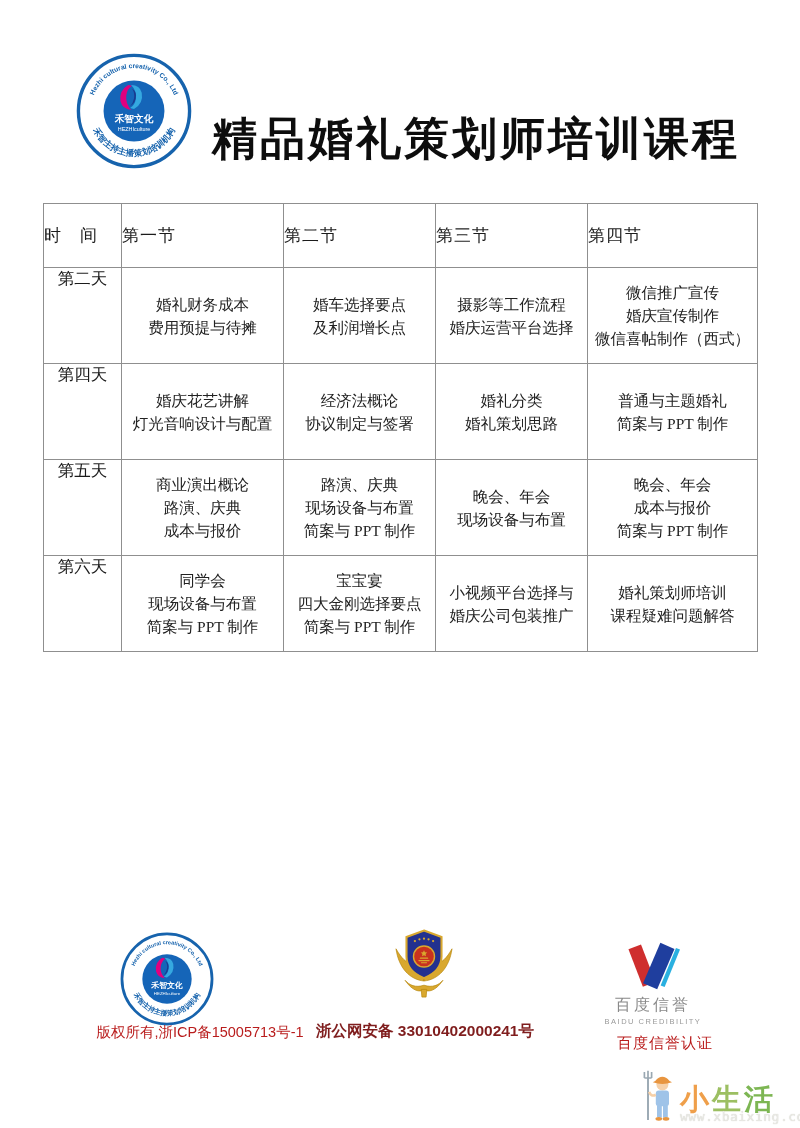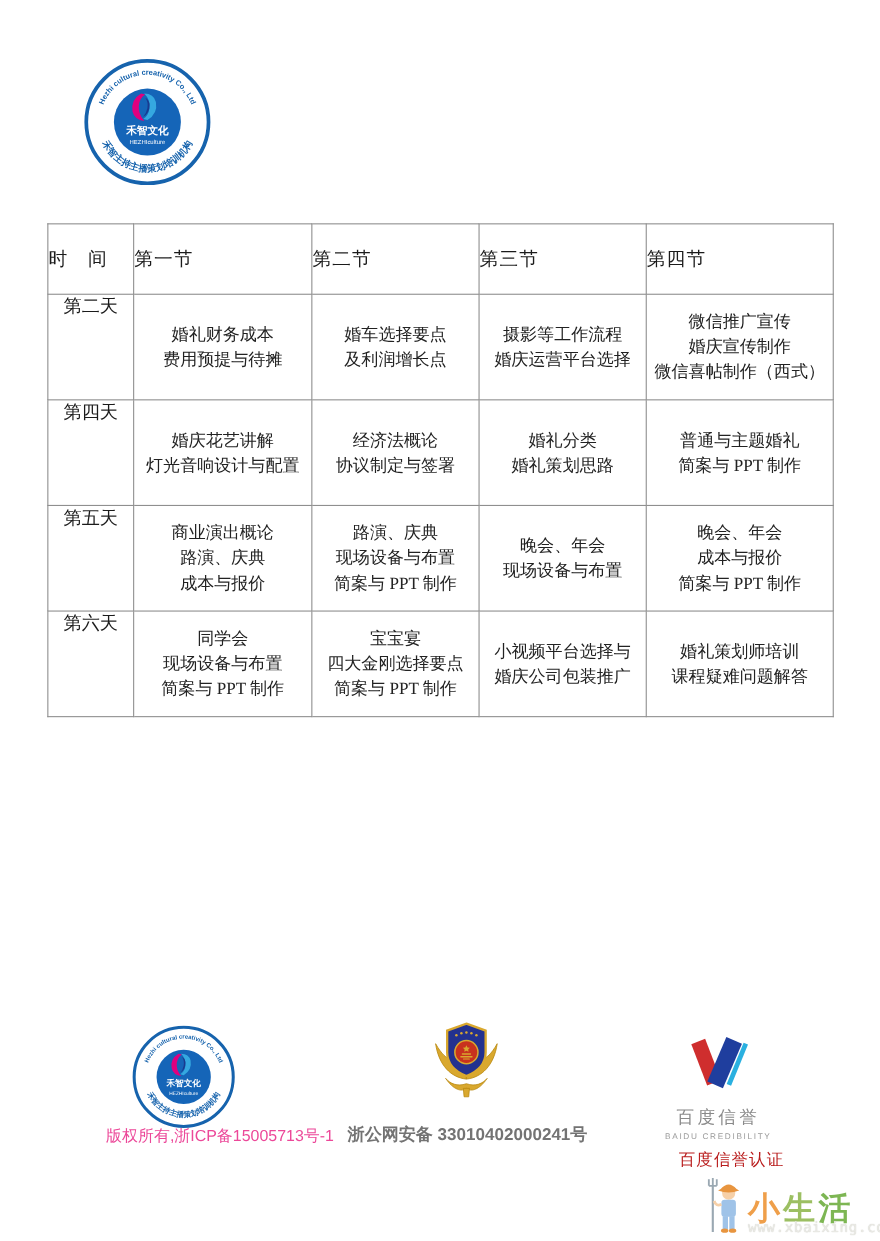--- a/index.html
+++ b/index.html
@@ -18,28 +18,28 @@
   table.course th,table.course td{border:1px solid var(--table_border);padding:0;}
   table.course th{height:63px;font-weight:400;font-size:17px;color:#1b1b1b;text-align:left;vertical-align:middle;letter-spacing:1px;}
   table.course td{height:95px;}
   td.day{font-size:16.5px;color:#1b1b1b;text-align:center;vertical-align:top;padding-top:26px;}
   td.cell{font-size:15.5px;color:#222;text-align:center;vertical-align:middle;
           line-height:23px;white-space:pre-line;}
 
   
   .logo-small{position:absolute;left:120px;top:932px;width:94px;height:94px;}
   .icp-text{position:absolute;left:55px;top:1023px;width:290px;text-align:center;
-      font-family:"Liberation Sans",sans-serif;font-size:14.5px;color:#ec4899;}
+      font-family:"Liberation Sans",sans-serif;font-size:14.5px;color:#b91c1c;}
   .police-badge{position:absolute;left:389px;top:924px;width:70px;height:86px;}
   .police-text{position:absolute;left:310px;top:1021px;width:230px;text-align:center;
-      font-family:"Liberation Sans",sans-serif;font-weight:700;font-size:15.5px;color:#737373;}
+      font-family:"Liberation Sans",sans-serif;font-weight:700;font-size:15.5px;color:#7f1d1d;}
   .baidu-block{position:absolute;left:585px;top:942px;width:136px;display:flex;flex-direction:column;align-items:center;
       font-family:"Liberation Sans",sans-serif;}
   .baidu-v{width:62px;height:50px;}
-  .baidu-cn{color:var(--baidu_gray);font-size:16px;letter-spacing:3px;margin-top:14px;}
+  .baidu-cn{color:var(--baidu_gray);font-size:16px;letter-spacing:3px;margin-top:3px;}
   .baidu-en{color:#9a9a9a;font-size:7.5px;letter-spacing:1.5px;margin-top:1px;}
   .baidu-cert{color:#b91c1c;font-weight:400;font-size:15px;letter-spacing:1px;margin-top:8px;margin-left:24px;}
 
   
   .watermark{position:absolute;left:642px;top:1062px;width:154px;height:62px;display:flex;align-items:flex-end;}
   .wm-farmer{width:36px;height:56px;flex:none;}
   .wm-textcol{display:flex;flex-direction:column;margin-left:2px;}
   .wm-name{display:flex;font-weight:700;font-size:29px;line-height:30px;letter-spacing:3px;
       font-family:"Liberation Sans",sans-serif;}
   .wm-name .c0{color:var(--wm_orange);}
@@ -68,20 +68,21 @@
     </text>
     <g>
       <path d="M54,33 Q44,39 46,50 Q48,58 57,59 Q51,52 52,44 Q53,37 58,34 Z" fill="var(--swirl_pink)"></path>
       <path d="M60,58 Q70,52 68,41 Q66,33 57,33 Q63,39 62,47 Q61,54 56,57 Z" fill="var(--swirl_lightblue)"></path>
       <path d="M58,37 Q61,41 60,47 Q59,52 56,55 Q62,52 62,44 Q62,39 58,37 Z" fill="var(--swirl_darkblue)"></path>
     </g>
     <text x="60" y="71" text-anchor="middle" font-size="10" font-weight="700" fill="#ffffff">禾智文化</text>
     <text x="60" y="80.5" text-anchor="middle" font-size="5.6" fill="#ffffff" font-family="Liberation Sans, sans-serif">HEZHIculture</text>
   </svg>
 
+  <h1 class="page-title">精品婚礼策划师培训课程</h1>
 
   <table class="course">
     <colgroup>
         <col style="width:78px">
         <col style="width:162px">
         <col style="width:152px">
         <col style="width:152px">
         <col style="width:170px">
       </colgroup>
     <thead>

